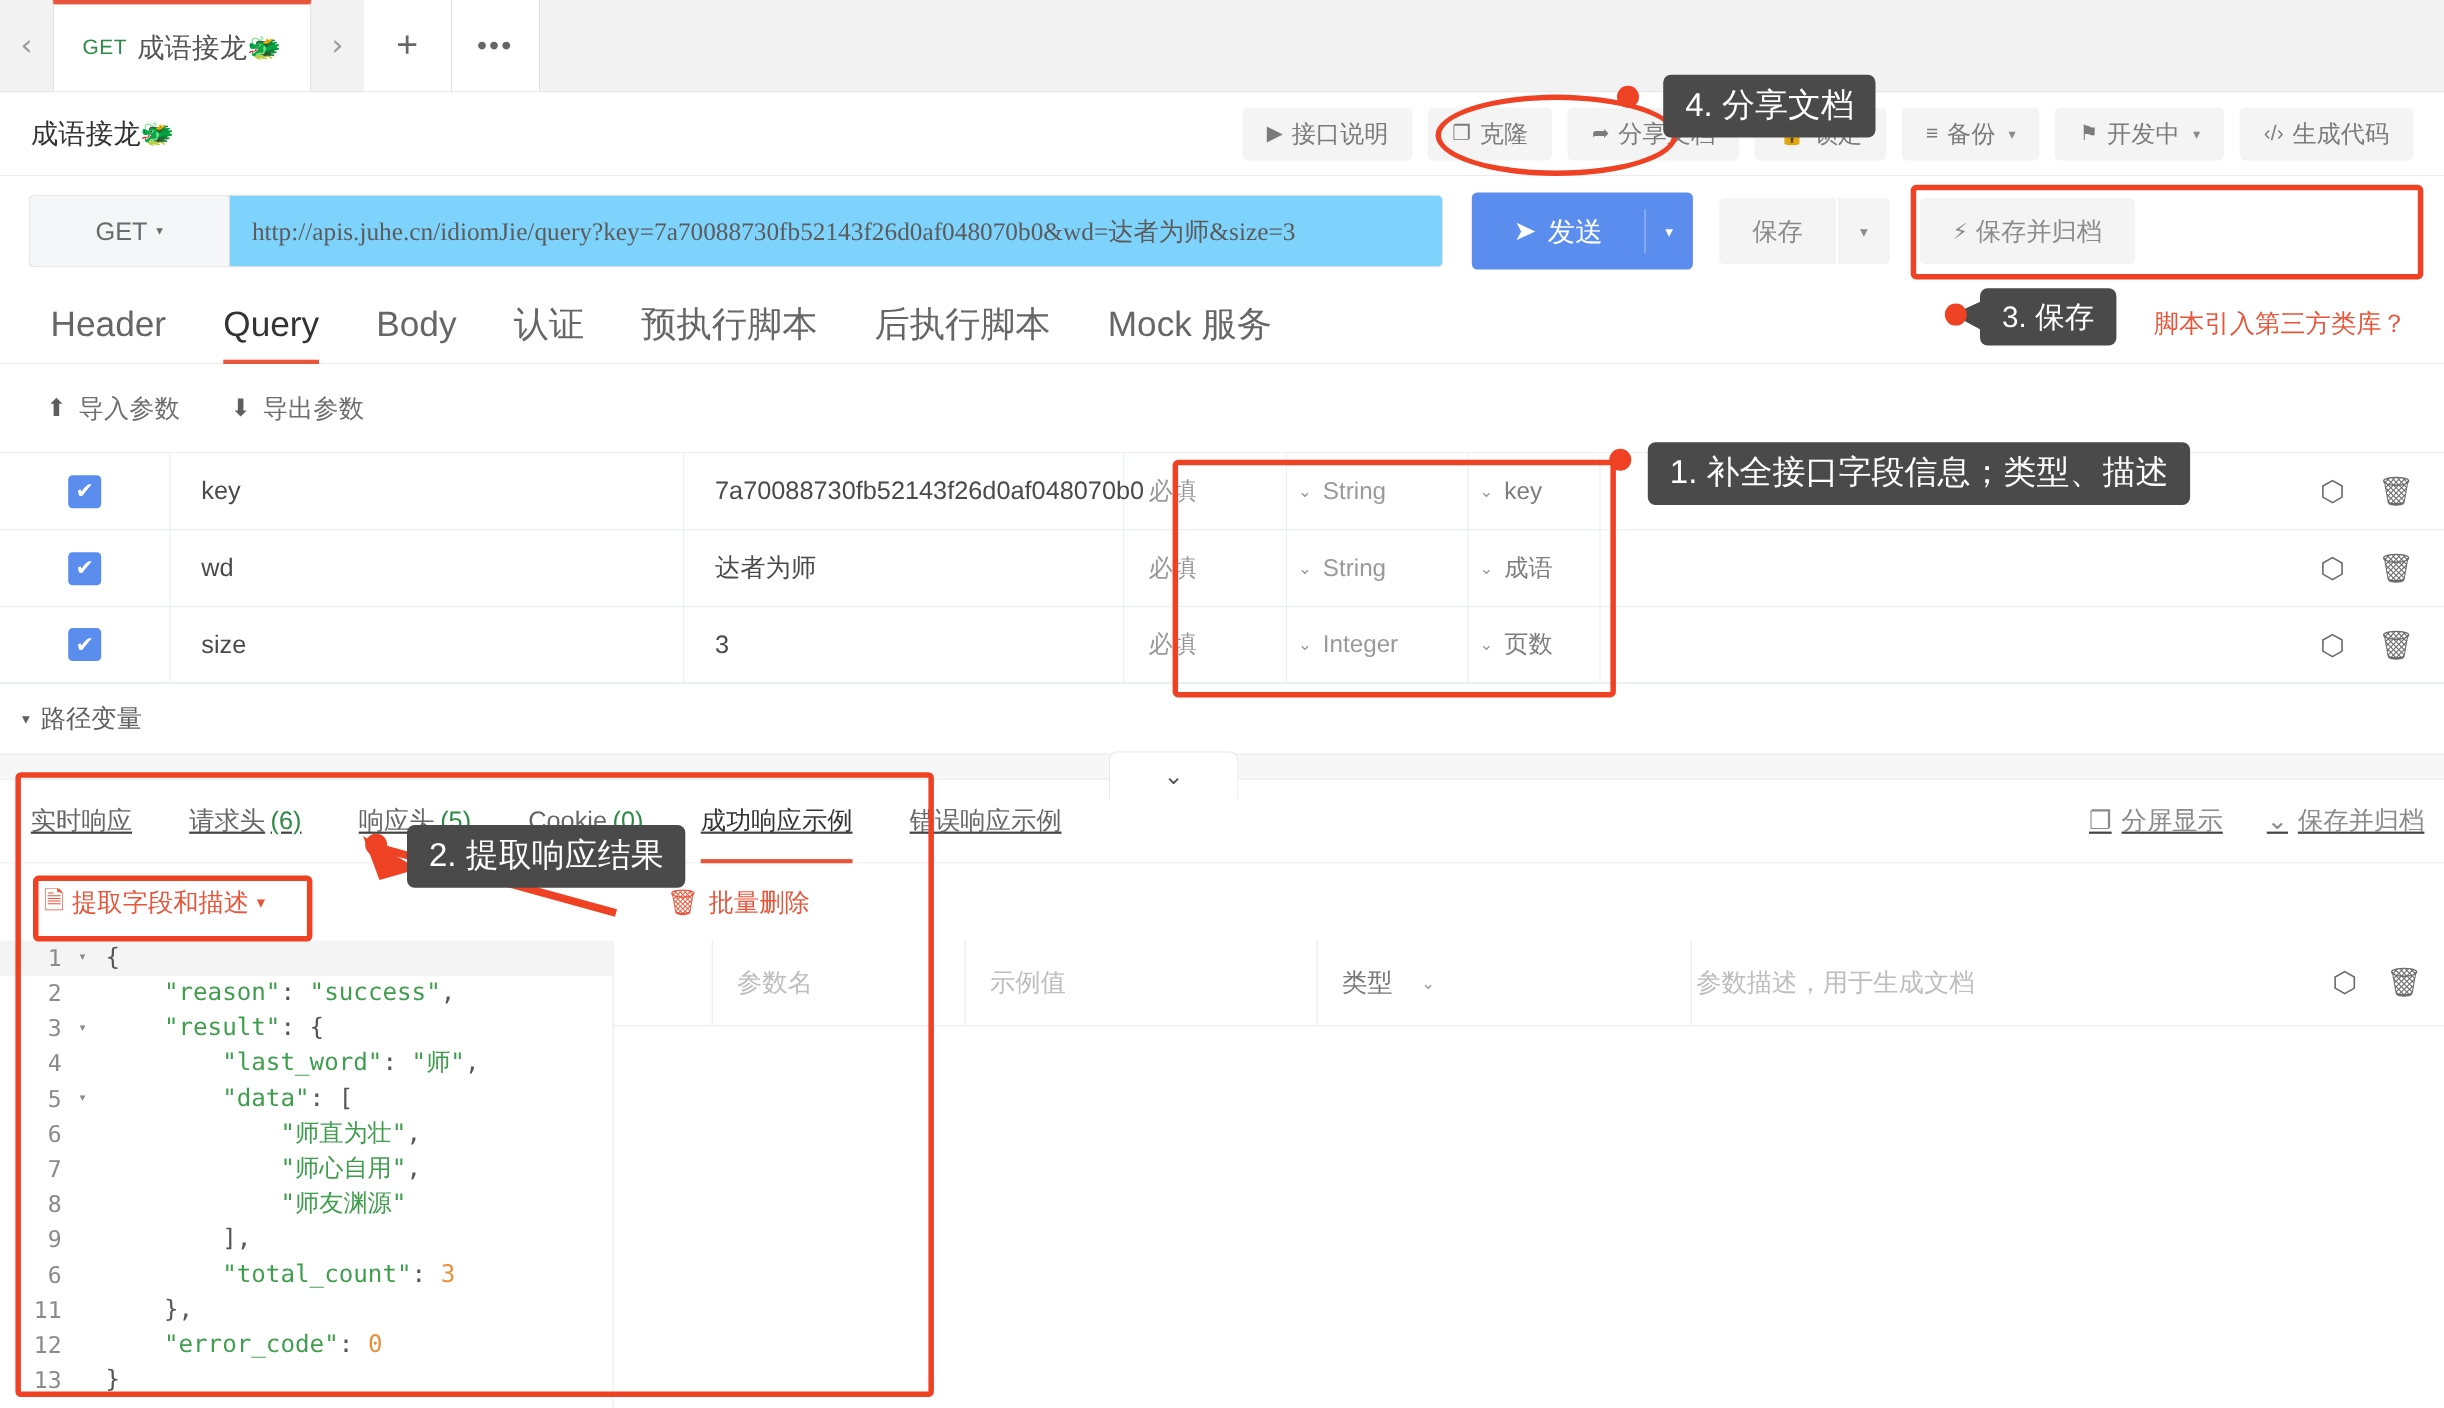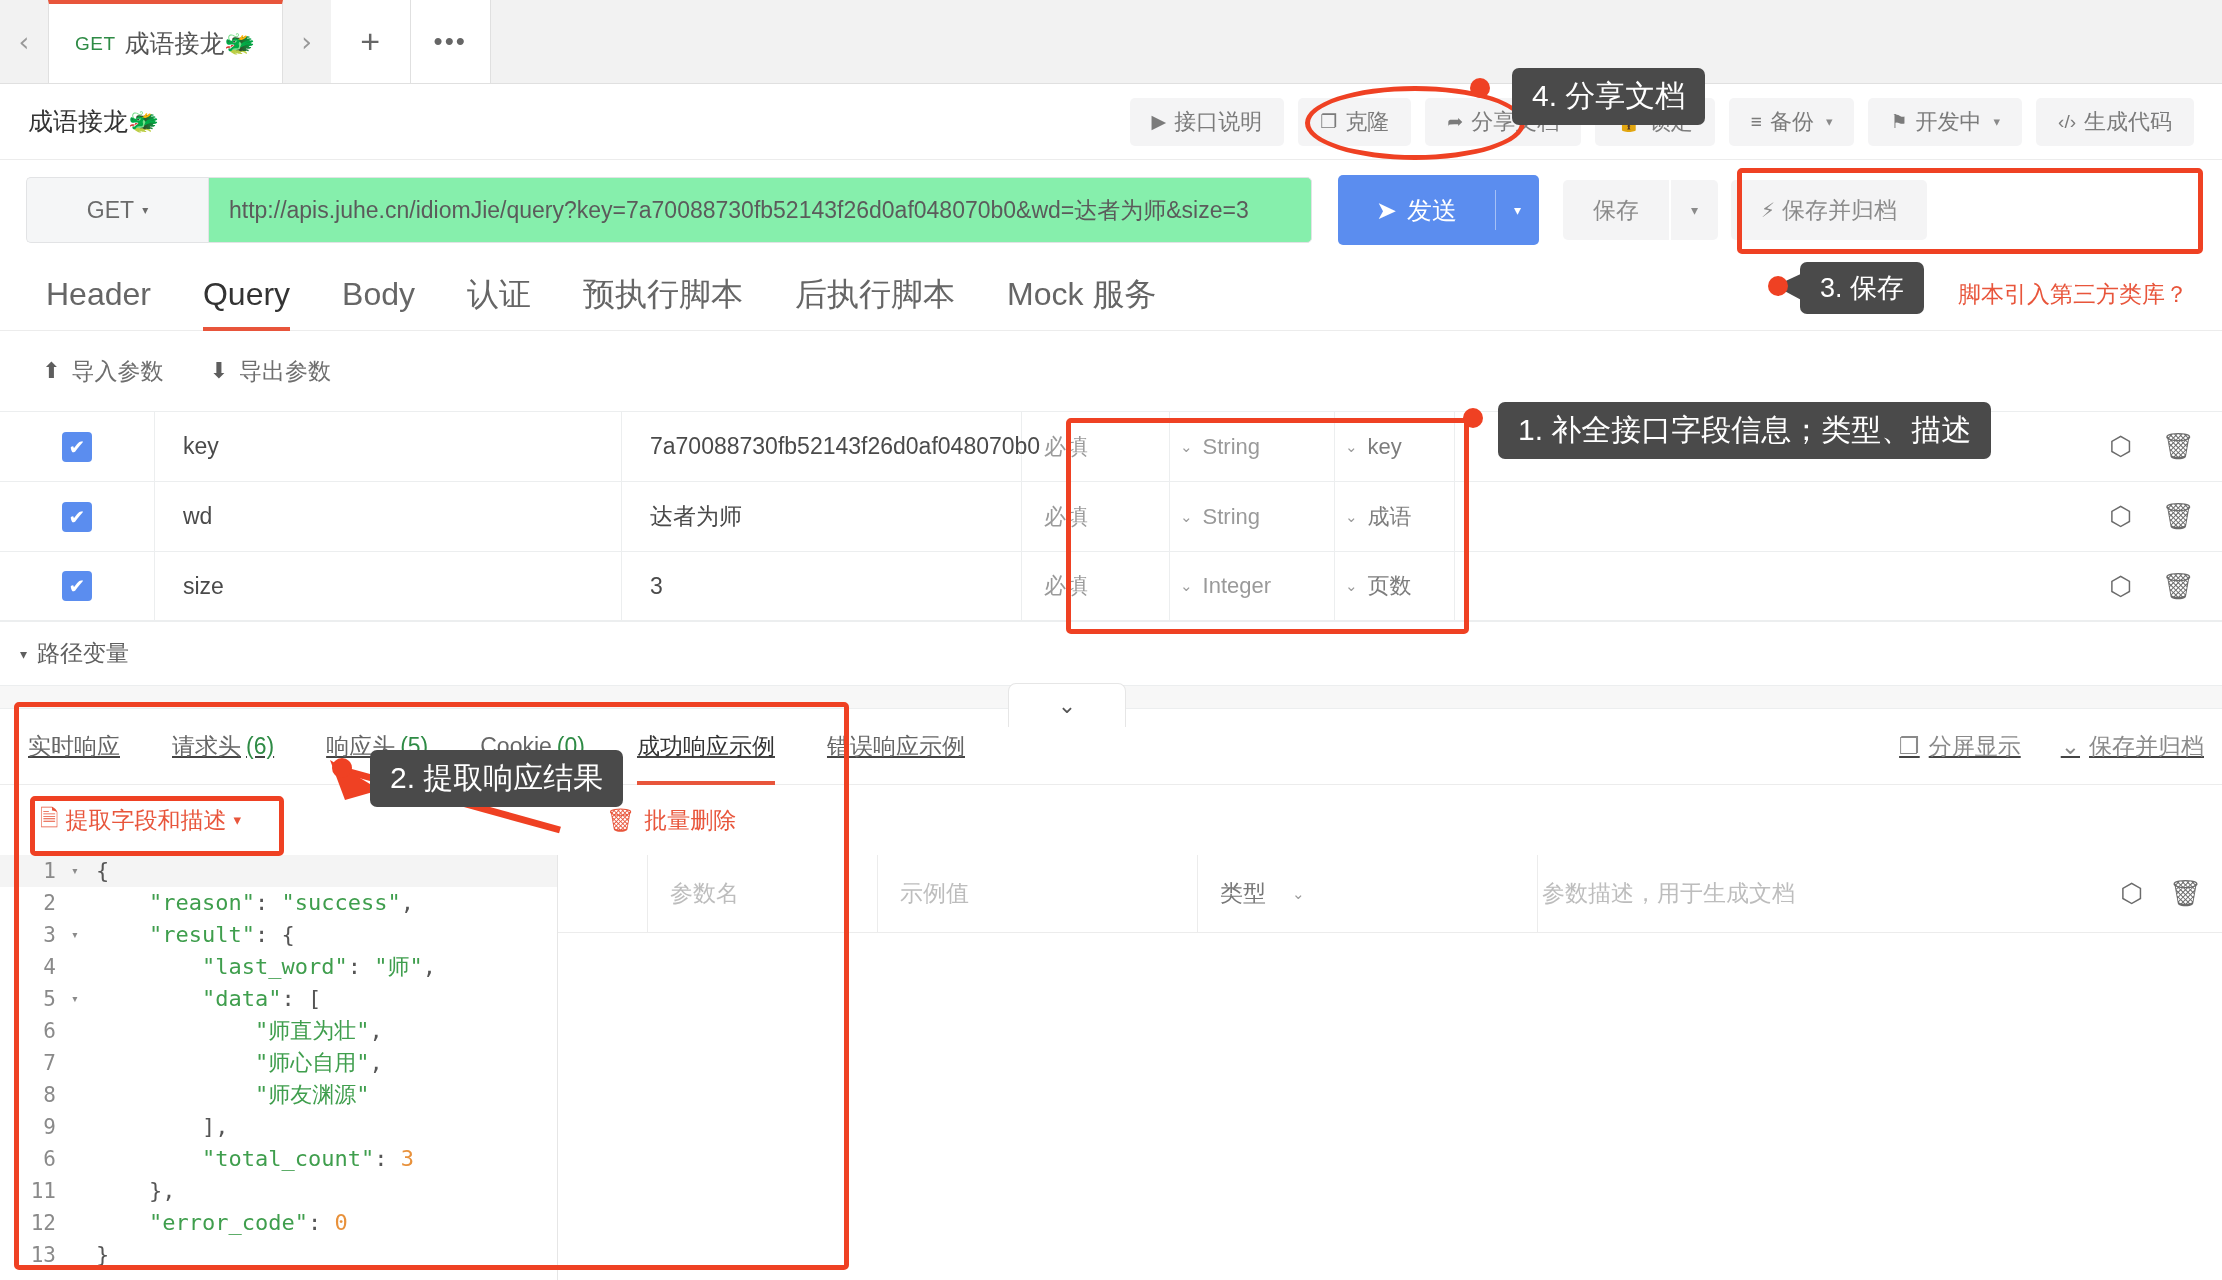--- a/index.html
+++ b/index.html
@@ -74,35 +74,35 @@
   }
   .method-box {
     width: 182px; height: 66px; background:#f5f6f7;
     border:1px solid #e2e3e5; border-right:none;
     border-radius: 5px 0 0 5px;
     display:flex; align-items:center; justify-content:center; gap:8px;
     color:#6b6b6b; font-size:23px; cursor:pointer;
   }
   .method-box .caret { font-size: 12px; }
   .url-input {
-    flex: 0 0 1104px; height: 66px; background:#86efac;
+    flex: 0 0 1104px; height: 66px; background:#7dd3fc;
     border:1px solid #e2e3e5; border-radius:0 5px 5px 0;
     display:flex; align-items:center; padding: 13px 20px;
-    font-size: 23px; color:#5b5b5b; overflow:hidden; white-space:nowrap;
+    font-size: 23px; color:#5b5b5b; overflow:hidden; white-space:nowrap;font-family:Liberation Serif, serif;
   }
   .send-btn {
     margin-left: 26px;
     height: 70px; background:#5b8def; color:#fff; border-radius:5px;
     display:flex; align-items:center;
   }
   .send-main { display:flex; align-items:center; gap:10px; padding: 0 38px; font-size:25px; cursor:pointer;}
   .send-div { width:1px; height:40px; background:rgba(255,255,255,.45); }
   .send-caret { padding: 0 18px; font-size:14px; cursor:pointer; }
 
-  .save-group { margin-left: 24px; display:flex; align-items:center; gap: 13px; }
+  .save-group { margin-left: 24px; display:flex; align-items:center; gap: 27px; }
   .sbtn {
     background:#f4f4f5; border-radius:5px; height:60px;
     display:flex; align-items:center; justify-content:center;
     padding: 0 30px; color:#8b8b8b; font-size:23px; cursor:pointer; white-space:nowrap;
   }
   .sbtn.caretb { padding: 0 20px; font-size:14px; }
   .sbtn .ico { margin-right:7px; font-size:20px; }
 
   
   .sectiontabs {

